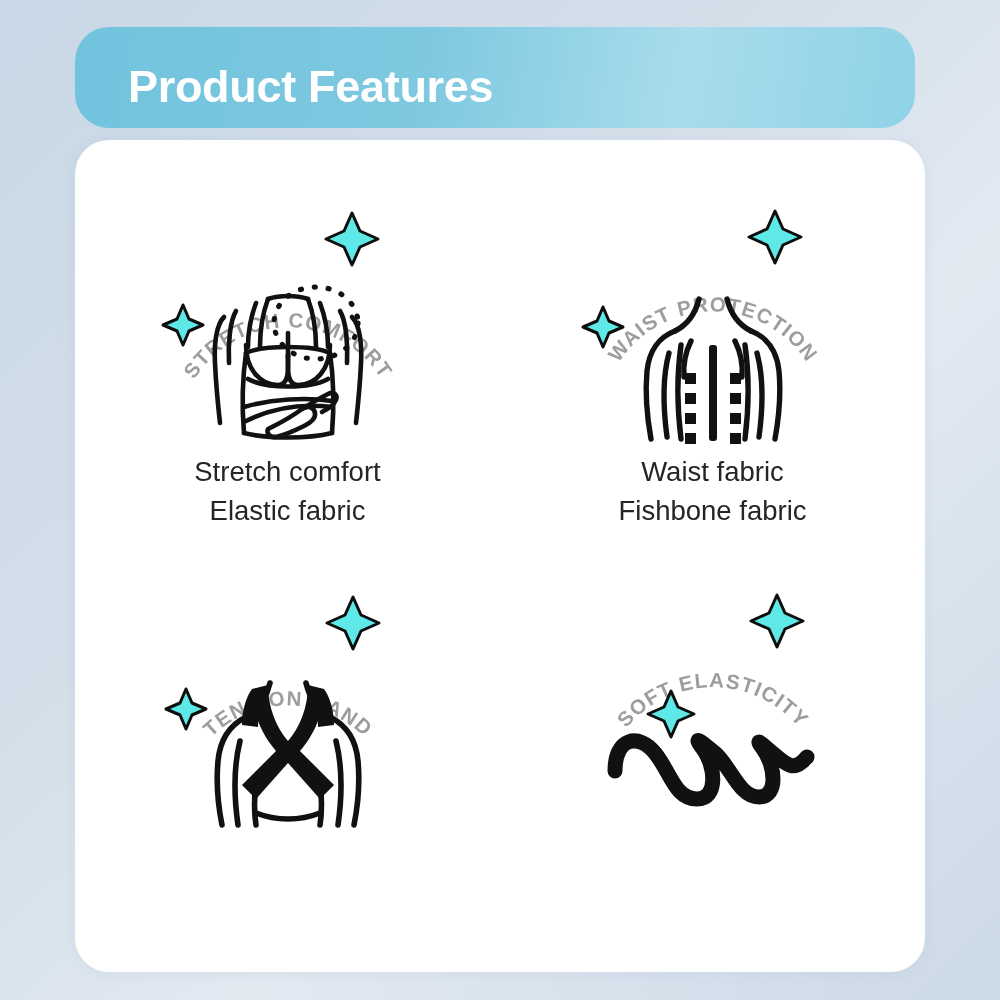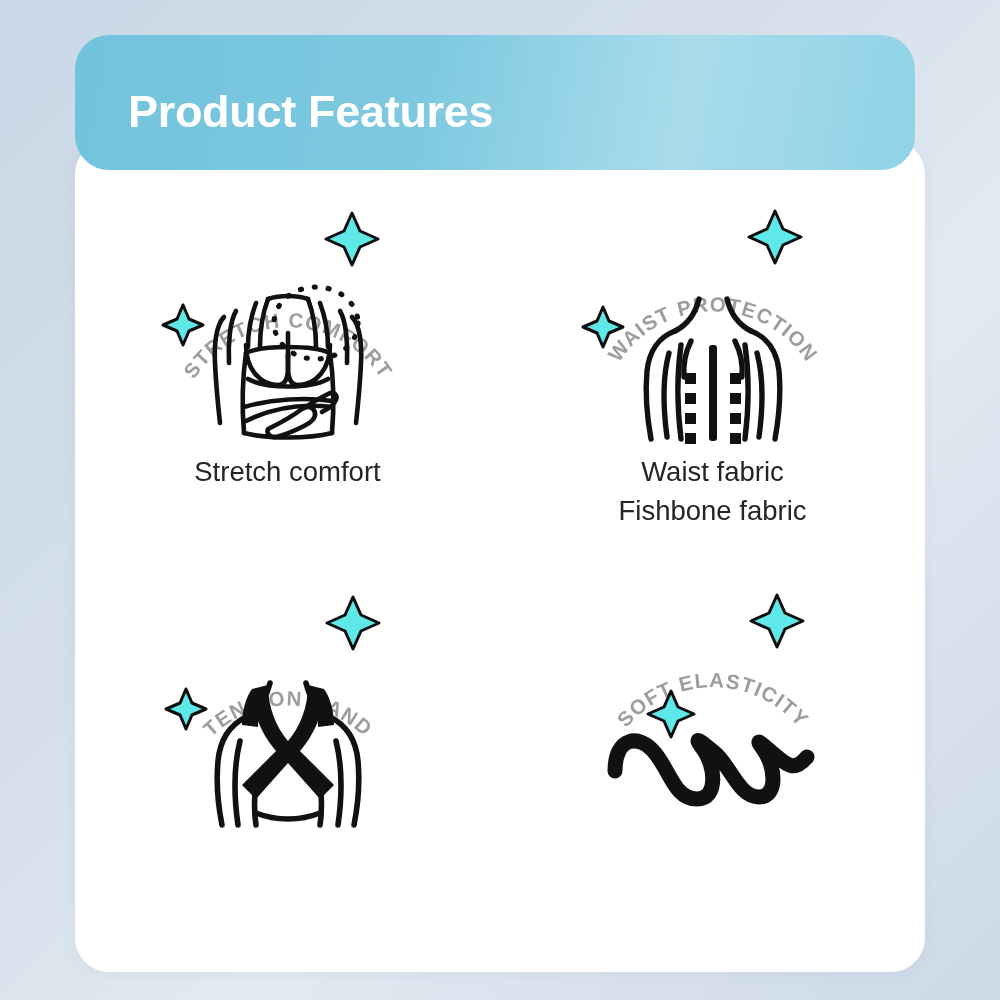--- a/index.html
+++ b/index.html
@@ -17,23 +17,23 @@
   .page {
     position: relative;
     width: 1000px;
     height: 1000px;
   }
 
   
   .header-banner {
     position: absolute;
     left: 75px;
-    top: 35px;
+    top: 27px;
     width: 840px;
-    height: 135px;
+    height: 101px;
     border-radius: 34px;
     background: linear-gradient(100deg, #71c3dd 0%, #7ec9e0 42%, #a9dcec 72%, #8fd2e6 100%);
     box-sizing: border-box;
     display: flex;
     align-items: center;
     z-index: 2;
   }
   .header-title {
     color: #ffffff;
     font-size: 45px;
@@ -162,20 +162,21 @@
 
             <path d="M134 232 C146 226 156 220 164 214 C170 210 176 212 177 218 C178 224 172 228 166 231 C156 236 146 240 138 242 C132 243 128 238 130 234 Z"></path>
             <path d="M168 212 C176 206 184 202 190 199 C196 196 200 200 198 205 C196 210 190 214 184 217"></path>
           </g>
 
           <ellipse cx="178" cy="128" rx="42" ry="36" fill="none" stroke="#111111" stroke-width="5.2" stroke-linecap="round" stroke-dasharray="1 13"></ellipse>
         </svg>
       </div>
       <div class="caption">
         <span>Stretch comfort</span>
+        <span class="line2">Elastic fabric</span>
       </div>
     </div>
 
     <div class="feature-cell">
       <div class="icon-area">
         <svg class="icon-svg" viewBox="0 0 300 255">
           <defs>
             <path id="arc2" d="M 50,178 A 112,112 0 0 1 250,178" fill="none"></path>
           </defs>
           <text font-family="Liberation Sans, sans-serif" font-size="20.5" font-weight="bold" fill="#9d9d9d" letter-spacing="1.2">

